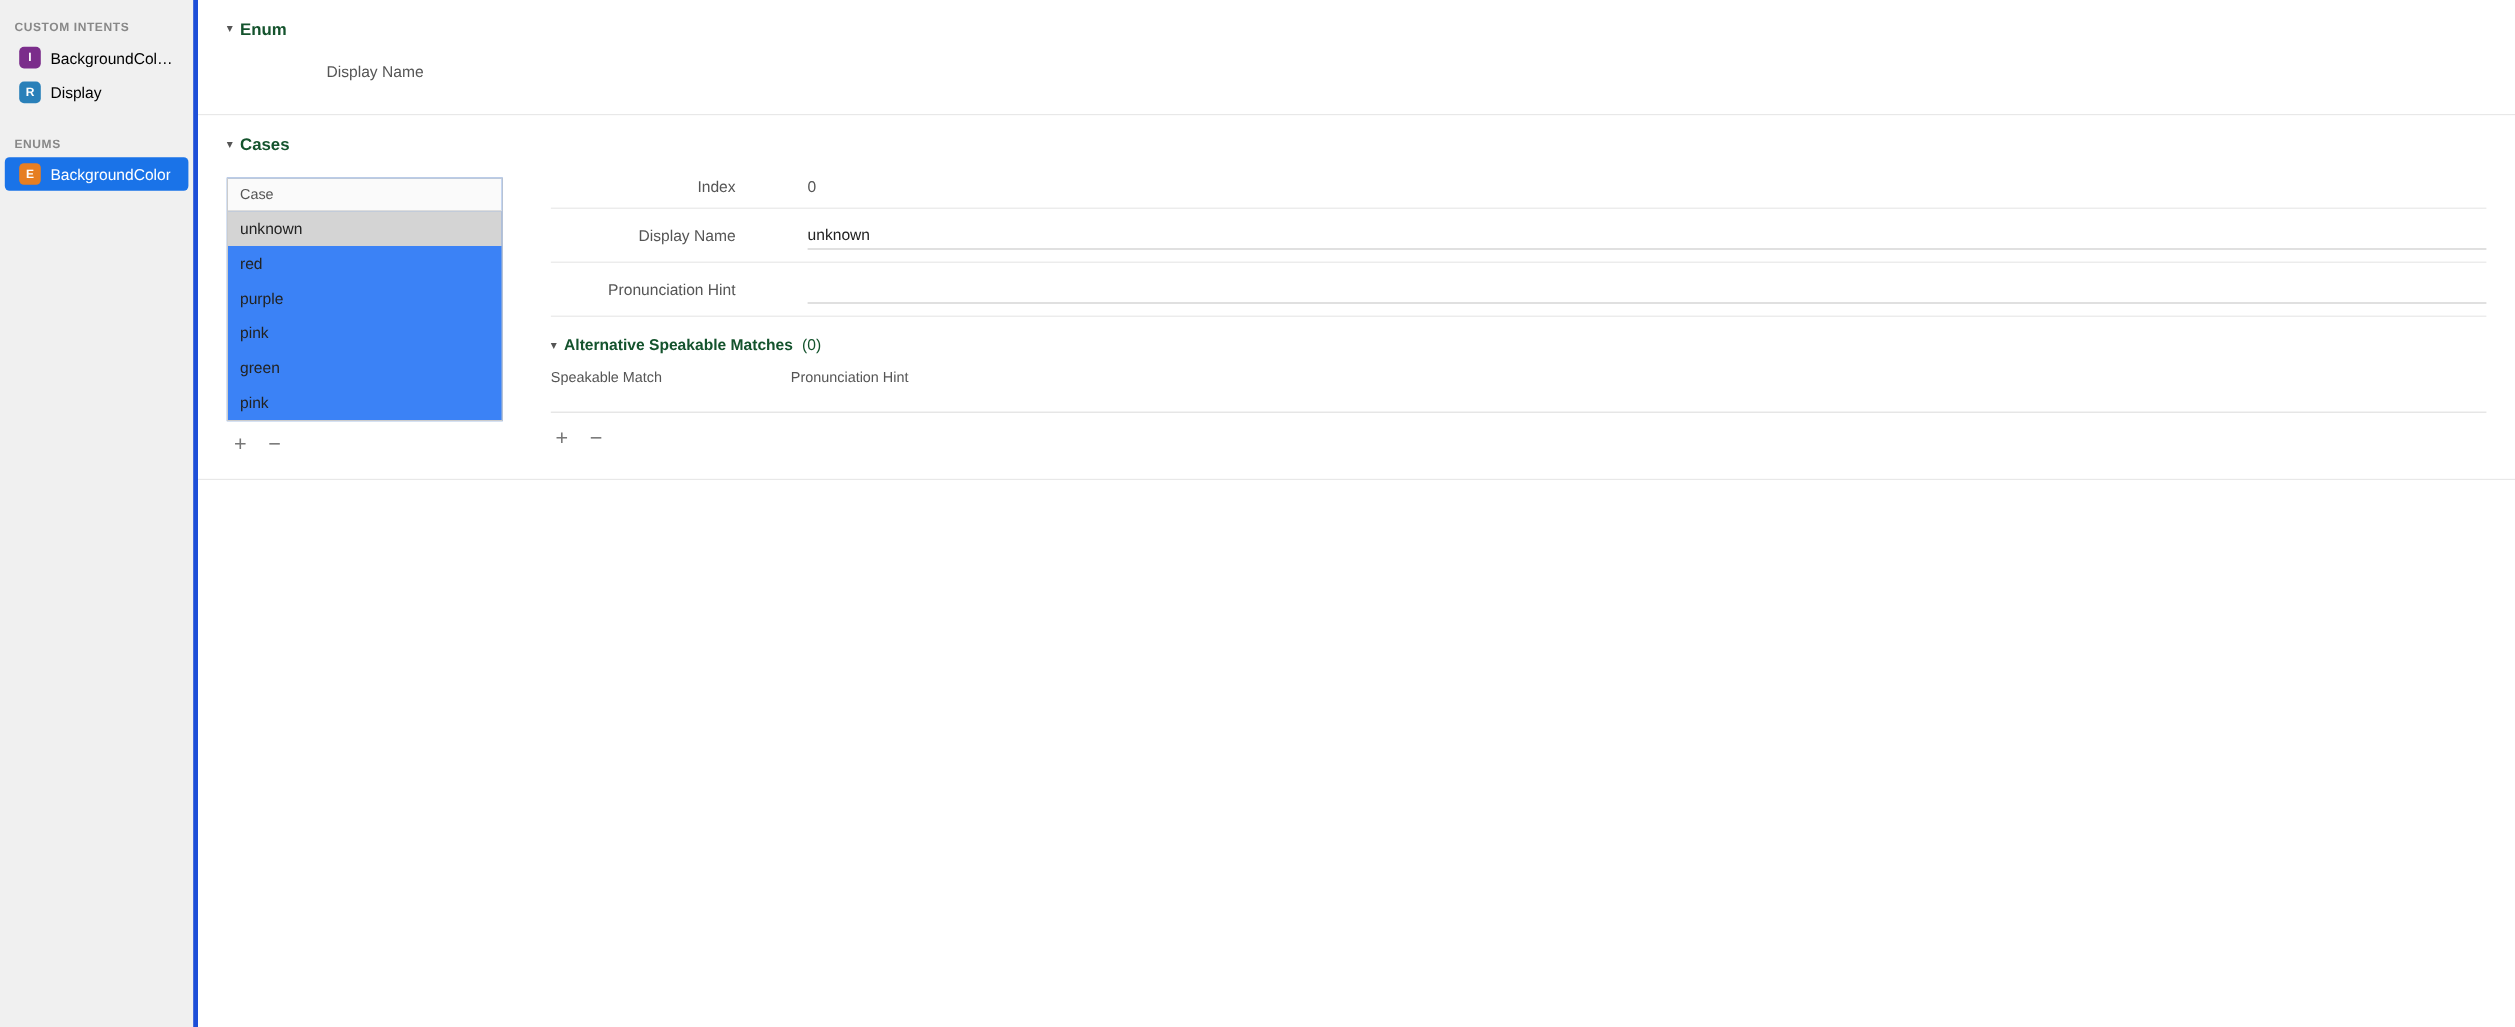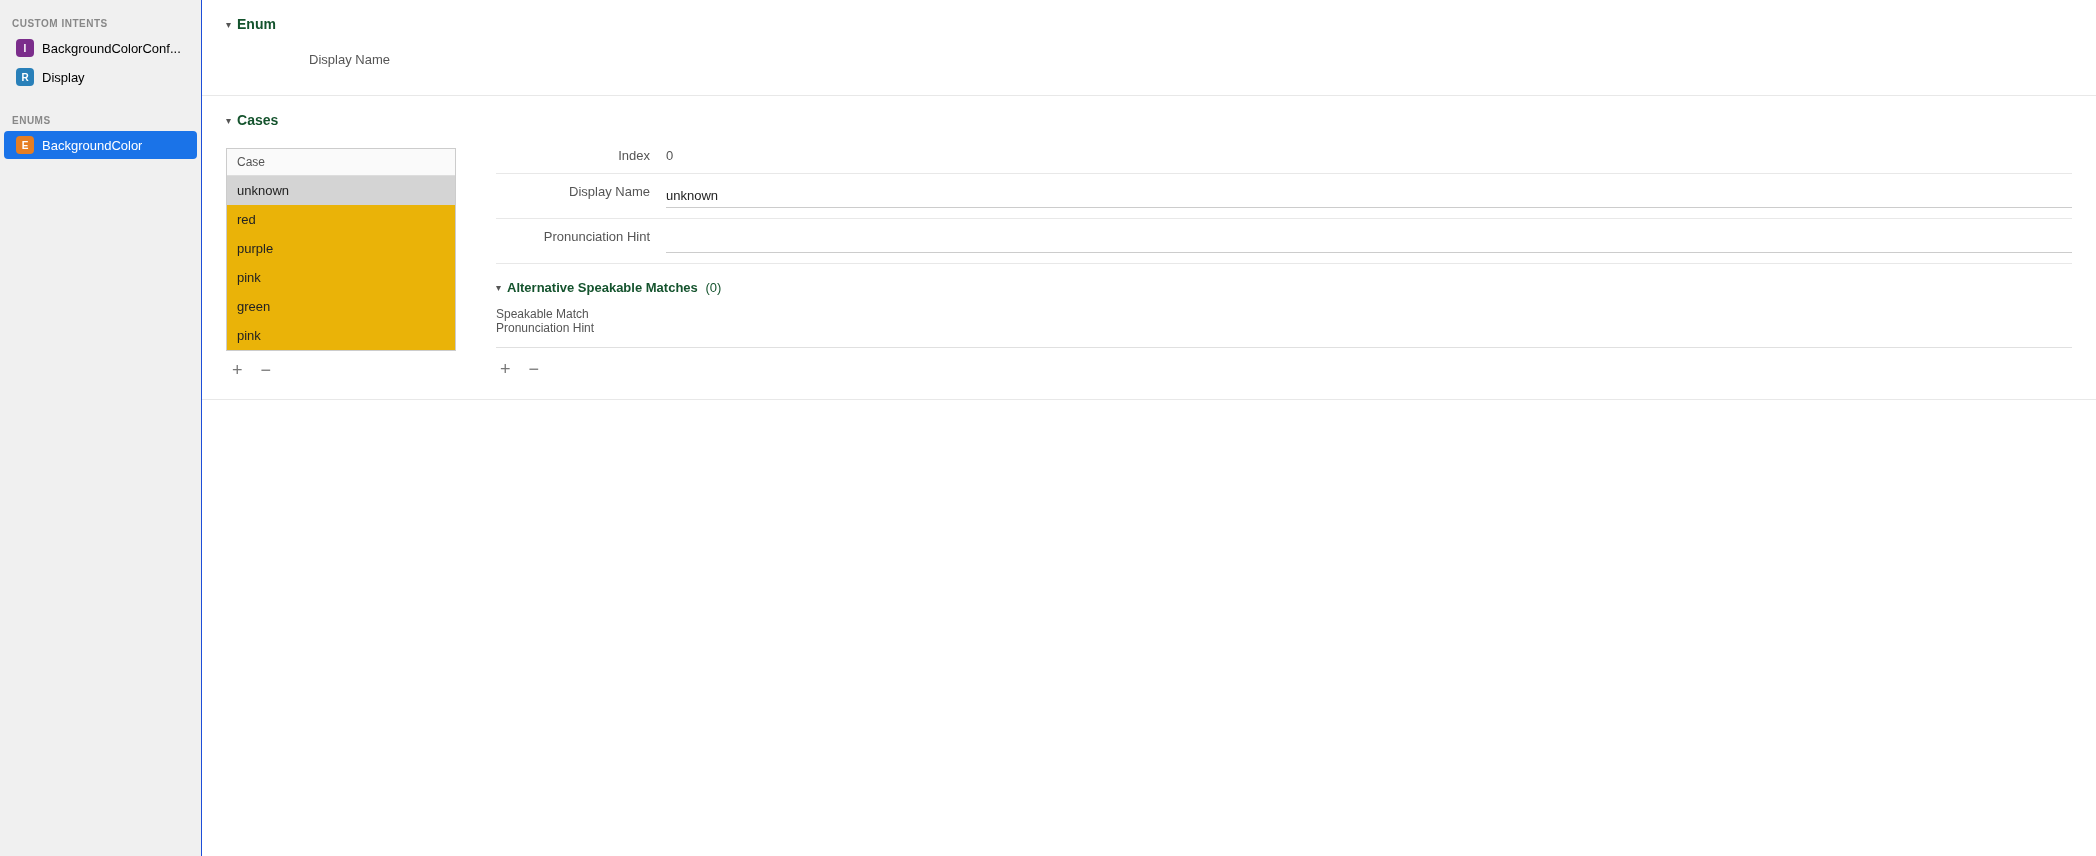--- a/index.html
+++ b/index.html
@@ -7,23 +7,23 @@
       font-family: -apple-system, BlinkMacSystemFont, "Helvetica Neue", Arial, sans-serif;
       font-size: 13px;
       background: #f5f5f5;
       display: flex;
       height: 100vh;
       overflow: hidden;
     }
 
     
     .sidebar {
-      width: 202px;
+      width: 165px;
       background: #f0f0f0;
-      border-right: 1px solid #1d4ed8;
+      border-right: 4px solid #1d4ed8;
       flex-shrink: 0;
       padding: 10px 0;
       overflow-y: auto;
     }
     .sidebar-section-title {
       font-size: 10px;
       font-weight: 600;
       color: #888;
       letter-spacing: 0.5px;
       padding: 8px 12px 4px 12px;
@@ -135,21 +135,21 @@
       flex-shrink: 0;
     }
     .cases-right {
       flex: 1;
       padding-left: 40px;
     }
 
     
     .case-list {
       border: 1px solid #ccc;
-      background: #eab308;
+      background: #3b82f6;
       min-height: 200px;
     }
     .case-list-header {
       padding: 6px 10px;
       font-size: 12px;
       color: #555;
       border-bottom: 1px solid #ddd;
       background: #fafafa;
     }
     .case-list-item {
@@ -175,24 +175,25 @@
       font-size: 18px;
       color: #777;
       cursor: pointer;
       padding: 0 4px;
       line-height: 1;
     }
 
     
     .detail-row {
       display: flex;
-      align-items: flex-start;
+      align-items: center;
       margin-bottom: 10px;
       padding-bottom: 10px;
       border-bottom: 1px solid #e8e8e8;
+      gap: 44px;
     }
     .detail-label {
       width: 170px;
       text-align: right;
       font-size: 13px;
       color: #555;
       padding-right: 16px;
       flex-shrink: 0;
     }
     .detail-value {
@@ -220,23 +221,22 @@
       margin-bottom: 12px;
     }
     .alt-section-title {
       font-weight: 700;
       font-size: 13px;
       color: #14532d;
     }
     .alt-table-header {
       display: flex;
       border-bottom: 1px solid #e0e0e0;
-      padding-bottom: 12px;
+      padding-bottom: 22px;
       margin-bottom: 4px;
-      flex-direction: column;
     }
     .alt-col1 {
       width: 200px;
       font-size: 12px;
       color: #555;
     }
     .alt-col2 {
       font-size: 12px;
       color: #555;
     }

